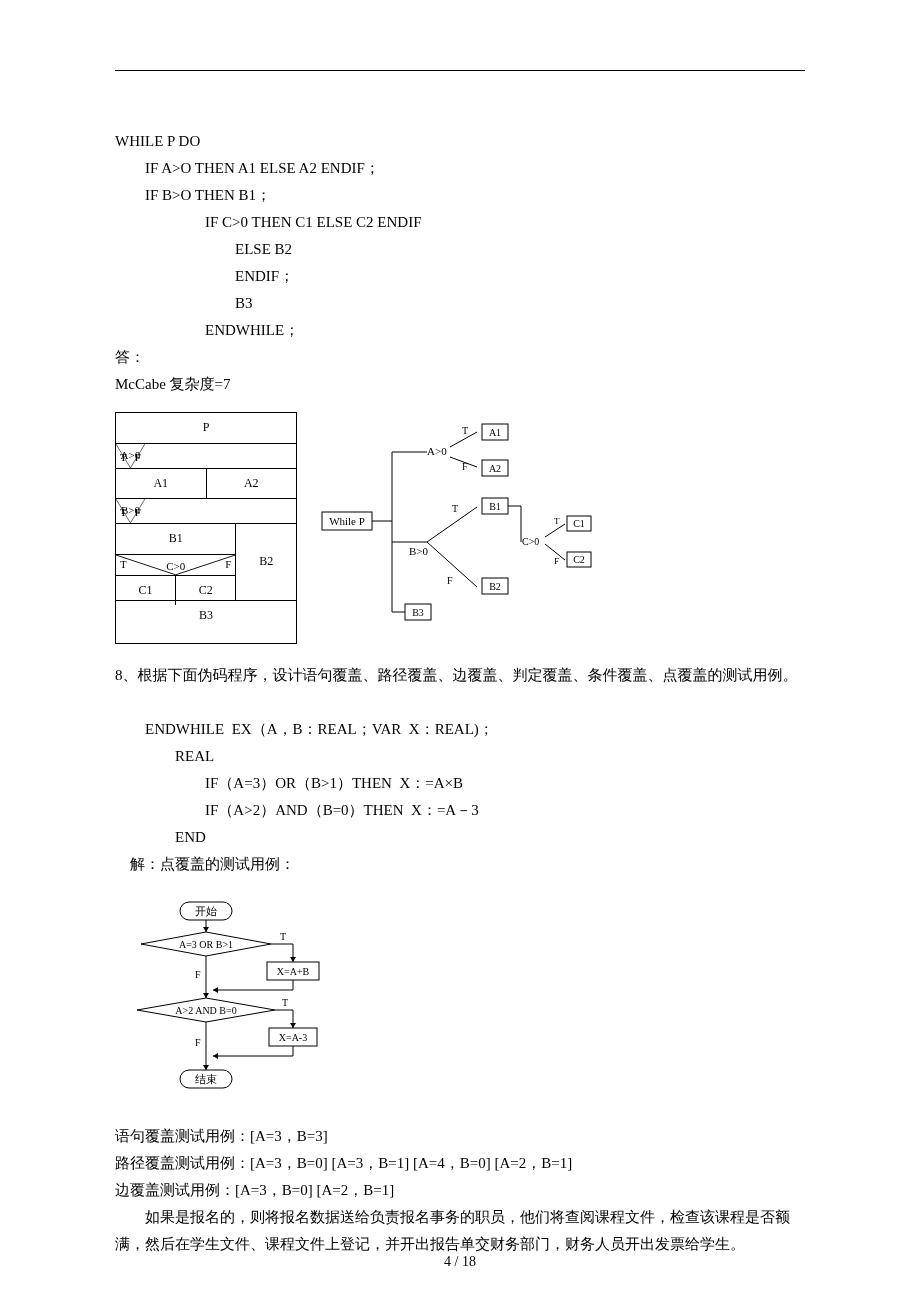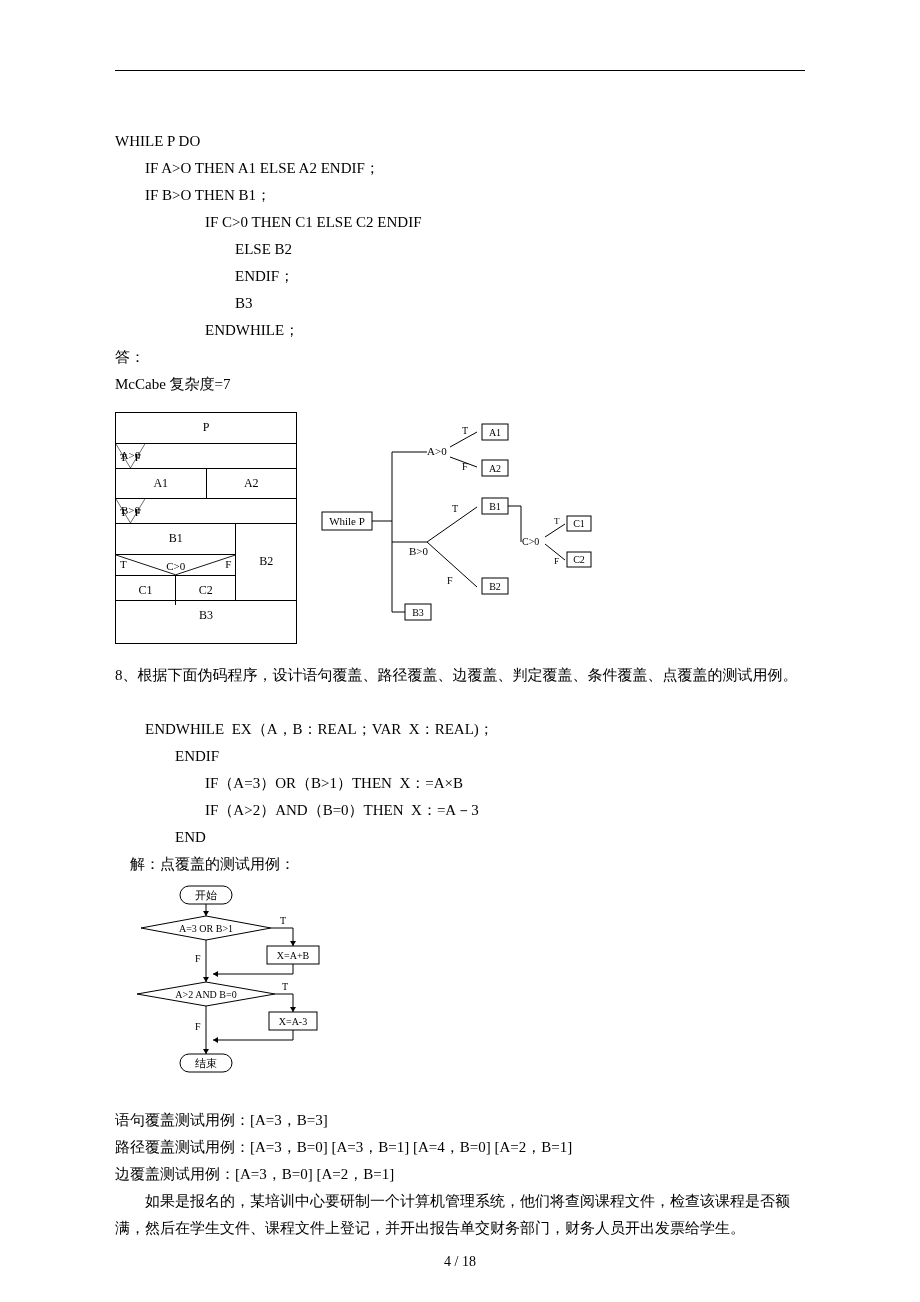--- a/index.html
+++ b/index.html
@@ -152,28 +152,28 @@
 <line x1="75" y1="200" x2="88" y2="200" stroke="#000"></line>
 <rect x="88" y="192" width="26" height="16" fill="#fff" stroke="#000"></rect>
           <text x="101" y="204" text-anchor="middle" font-size="10">B3</text>
 </svg>
 </div>
 </div>
 
 <div>8、根据下面伪码程序，设计语句覆盖、路径覆盖、边覆盖、判定覆盖、条件覆盖、点覆盖的测试用例。</div>
 <div class="code">
 <span class="i1">ENDWHILE  EX（A，B：REAL；VAR  X：REAL)；</span>
-<span class="i2">ENDIF</span>
+<span class="i2">REAL</span>
 <span class="i3">IF（A=3）OR（B&gt;1）THEN  X：=A×B</span>
 <span class="i3">IF（A&gt;2）AND（B=0）THEN  X：=A－3</span>
 <span class="i2">END</span>
 </div>
 <div style="padding-left:1em">解：点覆盖的测试用例：</div>
 
-<div class="fc" style="margin-left:20px;margin-top:4px;margin-bottom:6px">
+<div class="fc" style="margin-left:20px;margin-top:20px;margin-bottom:6px">
 <svg viewBox="0 0 230 210">
 <rect x="45" y="4" width="52" height="18" rx="9" fill="#fff" stroke="#000"></rect>
         <text x="71" y="17" text-anchor="middle" font-size="11">开始</text>
 <line x1="71" y1="22" x2="71" y2="34" stroke="#000"></line>
         <polygon points="71,34 68,29 74,29" fill="#000"></polygon>
 <polygon points="71,34 136,46 71,58 6,46" fill="#fff" stroke="#000"></polygon>
         <text x="71" y="50" text-anchor="middle" font-size="10">A=3 OR B&gt;1</text>
 <line x1="136" y1="46" x2="158" y2="46" stroke="#000"></line>
         <text x="145" y="42" font-size="10">T</text>
 <line x1="158" y1="46" x2="158" y2="64" stroke="#000"></line>
@@ -203,16 +203,16 @@
         <text x="60" y="148" font-size="10">F</text>
         <polygon points="71,172 68,167 74,167" fill="#000"></polygon>
 <rect x="45" y="172" width="52" height="18" rx="9" fill="#fff" stroke="#000"></rect>
         <text x="71" y="185" text-anchor="middle" font-size="11">结束</text>
 </svg>
 </div>
 
 <div>语句覆盖测试用例：[A=3，B=3]</div>
 <div>路径覆盖测试用例：[A=3，B=0] [A=3，B=1] [A=4，B=0] [A=2，B=1]</div>
 <div>边覆盖测试用例：[A=3，B=0] [A=2，B=1]</div>
-<div class="para">如果是报名的，某培训中心要研制一个计算机管理系统，他们将查阅课程文件，检查该课程是否额满，然后在学生文件、课程文件上登记，并开出报告单交财务部门，财务人员开出发票给学生。</div>
+<div class="para">如果是报名的，则将报名数据送给负责报名事务的职员，他们将查阅课程文件，检查该课程是否额满，然后在学生文件、课程文件上登记，并开出报告单交财务部门，财务人员开出发票给学生。</div>
 
 <div class="pg">4 / 18</div>
 </div>
 
 </body></html>

